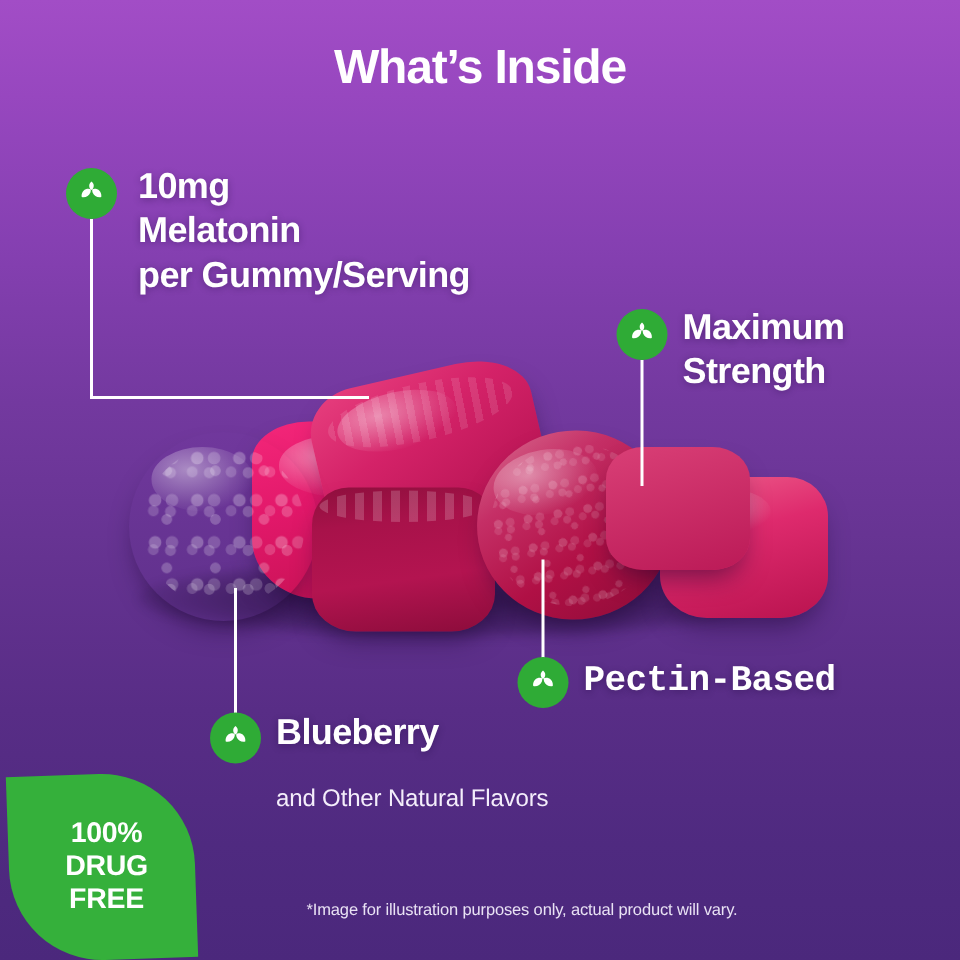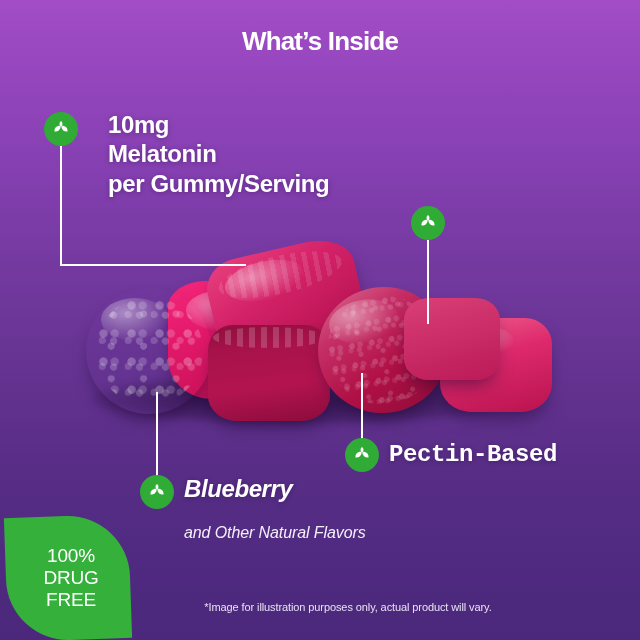--- a/index.html
+++ b/index.html
@@ -26,21 +26,21 @@
   }
 
   
   .title {
     position: absolute;
     top: 26px;
     left: 0;
     width: 640px;
     text-align: center;
     color: #ffffff;
-    font-size: 26px;
+    font-size: 32px;
     font-weight: bold;
     letter-spacing: -0.8px;
   }
 
   
   .pile {
     position: absolute;
     left: 0;
     top: 0;
     width: 640px;
@@ -152,21 +152,21 @@
     transform: rotate(-2deg);
   }
   .drugfree .dftext {
     position: absolute;
     inset: 0;
     display: flex;
     flex-direction: column;
     align-items: center;
     justify-content: center;
     color: #ffffff;
-    font-weight: normal;
+    font-weight: bold;
     font-size: 19px;
     line-height: 1.16;
     letter-spacing: -0.2px;
     text-align: center;
     white-space: pre-line;
     padding-left: 6px;
     box-sizing: border-box;
   }
 
   
@@ -258,53 +258,57 @@
 
   <div class="line-v" style="left:156px; top:392px; height:84px;"></div>
 
   <div class="leafmark" style="left:44px; top:112px;">
     <svg width="22" height="22" viewBox="0 0 24 24" aria-hidden="true">
       <path d="M12 3.2c2.2 1.6 2.2 4.6 0 6.3-2.2-1.7-2.2-4.7 0-6.3z" fill="#ffffff"></path>
       <path d="M11.2 11.2c-1 2.6-3.6 4-6.3 3.4-.5-2.8 1.2-5.4 3.9-6 1-.2 1.9-.1 2.6.3.2.7.1 1.5-.2 2.3z" fill="#ffffff"></path>
       <path d="M12.8 11.2c1 2.6 3.6 4 6.3 3.4.5-2.8-1.2-5.4-3.9-6-1-.2-1.9-.1-2.6.3-.2.7-.1 1.5.2 2.3z" fill="#ffffff"></path>
     </svg>
   </div>
-  <div class="callout" style="left:92px; top:110px; width:330px;margin-left:16px;">
+  <div class="callout" style="left:92px; top:110px; width:330px;">
     <div class="headline">10mg
 Melatonin
 per Gummy/Serving</div>
   </div>
 
   <div class="leafmark" style="left:411px; top:206px;">
     <svg width="22" height="22" viewBox="0 0 24 24" aria-hidden="true">
       <path d="M12 3.2c2.2 1.6 2.2 4.6 0 6.3-2.2-1.7-2.2-4.7 0-6.3z" fill="#ffffff"></path>
       <path d="M11.2 11.2c-1 2.6-3.6 4-6.3 3.4-.5-2.8 1.2-5.4 3.9-6 1-.2 1.9-.1 2.6.3.2.7.1 1.5-.2 2.3z" fill="#ffffff"></path>
       <path d="M12.8 11.2c1 2.6 3.6 4 6.3 3.4.5-2.8-1.2-5.4-3.9-6-1-.2-1.9-.1-2.6.3-.2.7-.1 1.5.2 2.3z" fill="#ffffff"></path>
     </svg>
   </div>
+  <div class="callout" style="left:455px; top:204px; width:185px;">
+    <div class="headline">Maximum
+Strength</div>
+  </div>
 
   <div class="leafmark" style="left:345px; top:438px;">
     <svg width="22" height="22" viewBox="0 0 24 24" aria-hidden="true">
       <path d="M12 3.2c2.2 1.6 2.2 4.6 0 6.3-2.2-1.7-2.2-4.7 0-6.3z" fill="#ffffff"></path>
       <path d="M11.2 11.2c-1 2.6-3.6 4-6.3 3.4-.5-2.8 1.2-5.4 3.9-6 1-.2 1.9-.1 2.6.3.2.7.1 1.5-.2 2.3z" fill="#ffffff"></path>
       <path d="M12.8 11.2c1 2.6 3.6 4 6.3 3.4.5-2.8-1.2-5.4-3.9-6-1-.2-1.9-.1-2.6.3-.2.7-.1 1.5.2 2.3z" fill="#ffffff"></path>
     </svg>
   </div>
   <div class="callout" style="left:389px; top:440px; width:240px;font-family:Liberation Mono, monospace;">
     <div class="headline">Pectin-Based</div>
   </div>
 
   <div class="leafmark" style="left:140px; top:475px;">
     <svg width="22" height="22" viewBox="0 0 24 24" aria-hidden="true">
       <path d="M12 3.2c2.2 1.6 2.2 4.6 0 6.3-2.2-1.7-2.2-4.7 0-6.3z" fill="#ffffff"></path>
       <path d="M11.2 11.2c-1 2.6-3.6 4-6.3 3.4-.5-2.8 1.2-5.4 3.9-6 1-.2 1.9-.1 2.6.3.2.7.1 1.5-.2 2.3z" fill="#ffffff"></path>
       <path d="M12.8 11.2c1 2.6 3.6 4 6.3 3.4.5-2.8-1.2-5.4-3.9-6-1-.2-1.9-.1-2.6.3-.2.7-.1 1.5.2 2.3z" fill="#ffffff"></path>
     </svg>
   </div>
-  <div class="callout" style="left:184px; top:474px; width:300px;font-style:italic;">
+  <div class="callout" style="left:184px; top:474px; width:300px;">
     <div class="headline">Blueberry</div>
     <div class="subline">and Other Natural Flavors</div>
   </div>
 
   <div class="drugfree">
     <div class="leafshape"></div>
     <div class="dftext">100%
 DRUG
 FREE</div>
   </div>

